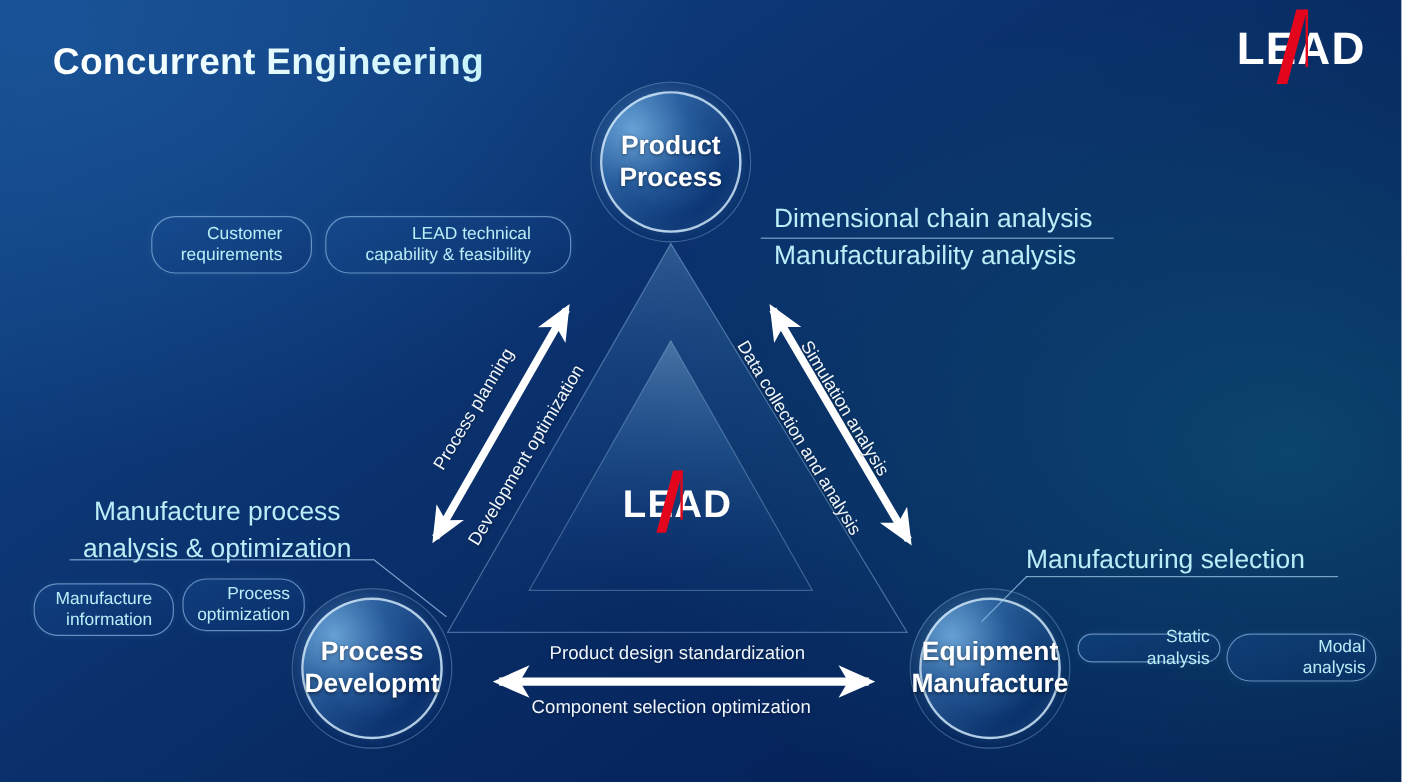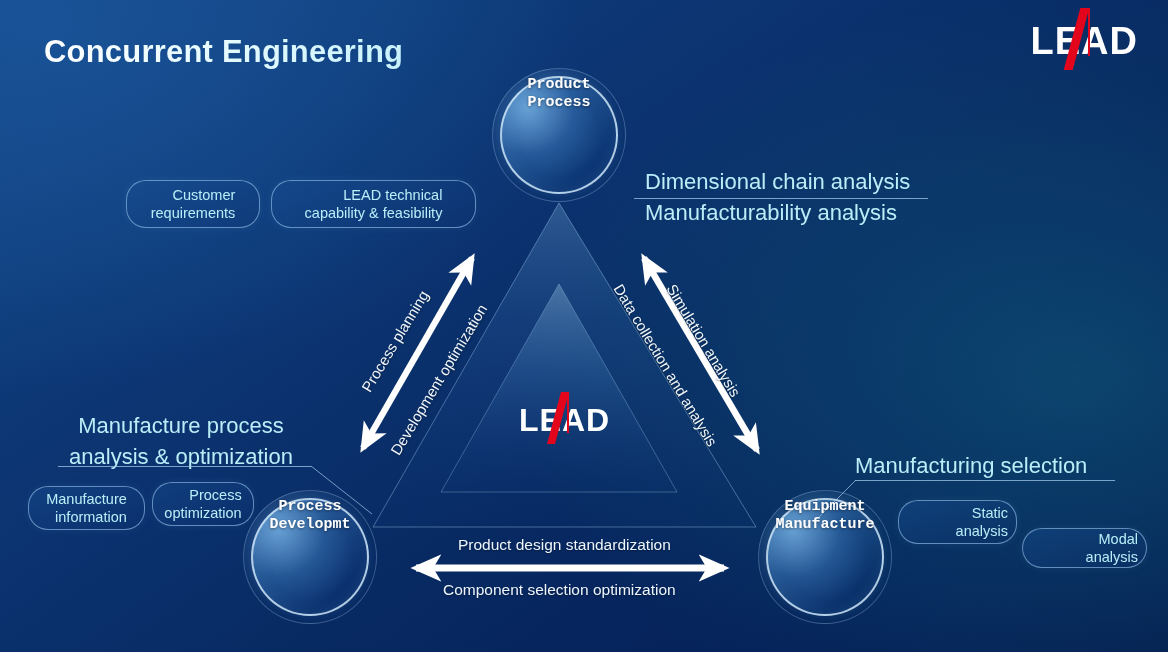--- a/index.html
+++ b/index.html
@@ -82,28 +82,28 @@
     left: 0; top: 0;
     width: 1168px; height: 652px;
     pointer-events: none;
   }
 
   
   .node {
     position: absolute;
     border-radius: 50%;
     display: flex;
+    align-items: center;
     justify-content: center;
     text-align: center;
     color: #ffffff;
     font-weight: bold;
-    font-size: 15px;
+    font-size: 22px;
     line-height: 1.22;
     text-shadow: 0 1px 3px rgba(0,0,0,0.45);
-    font-family: Liberation Mono, monospace;
   }
   .node .ring-outer {
     position: absolute;
     inset: -8px;
     border-radius: 50%;
     border: 1px solid rgba(175,205,235,0.30);
     background: radial-gradient(circle at 32% 28%, rgba(120,175,225,0.22) 0%, rgba(10,50,110,0.03) 62%, rgba(10,50,110,0) 100%);
   }
   .node .ring-inner {
     position: absolute;
@@ -134,21 +134,21 @@
     align-items: center;
     justify-content: center;
     padding: 4px 8px;
     box-shadow: 0 0 8px rgba(110,180,230,0.10);
   }
 
   #pill-customer   { left: 126px; top: 180px; width: 134px; height: 48px; }
   #pill-leadtech   { left: 271px; top: 180px; width: 205px; height: 48px; }
   #pill-manufinfo  { left: 28px;  top: 486px; width: 117px; height: 44px; }
   #pill-procopt    { left: 152px; top: 482px; width: 102px; height: 44px; }
-  #pill-static     { left: 898px; top: 500px; width: 119px; height: 44px; padding-left: 42px; }
+  #pill-static     { left: 898px; top: 528px; width: 119px; height: 24px; padding-left: 42px; }
   #pill-modal      { left: 1022px;top: 528px; width: 125px; height: 40px; padding-left: 36px; }
 
   
   .annot {
     position: absolute;
     color: #b9eef8;
     font-size: 22px;
     line-height: 1.42;
     white-space: nowrap;
   }

